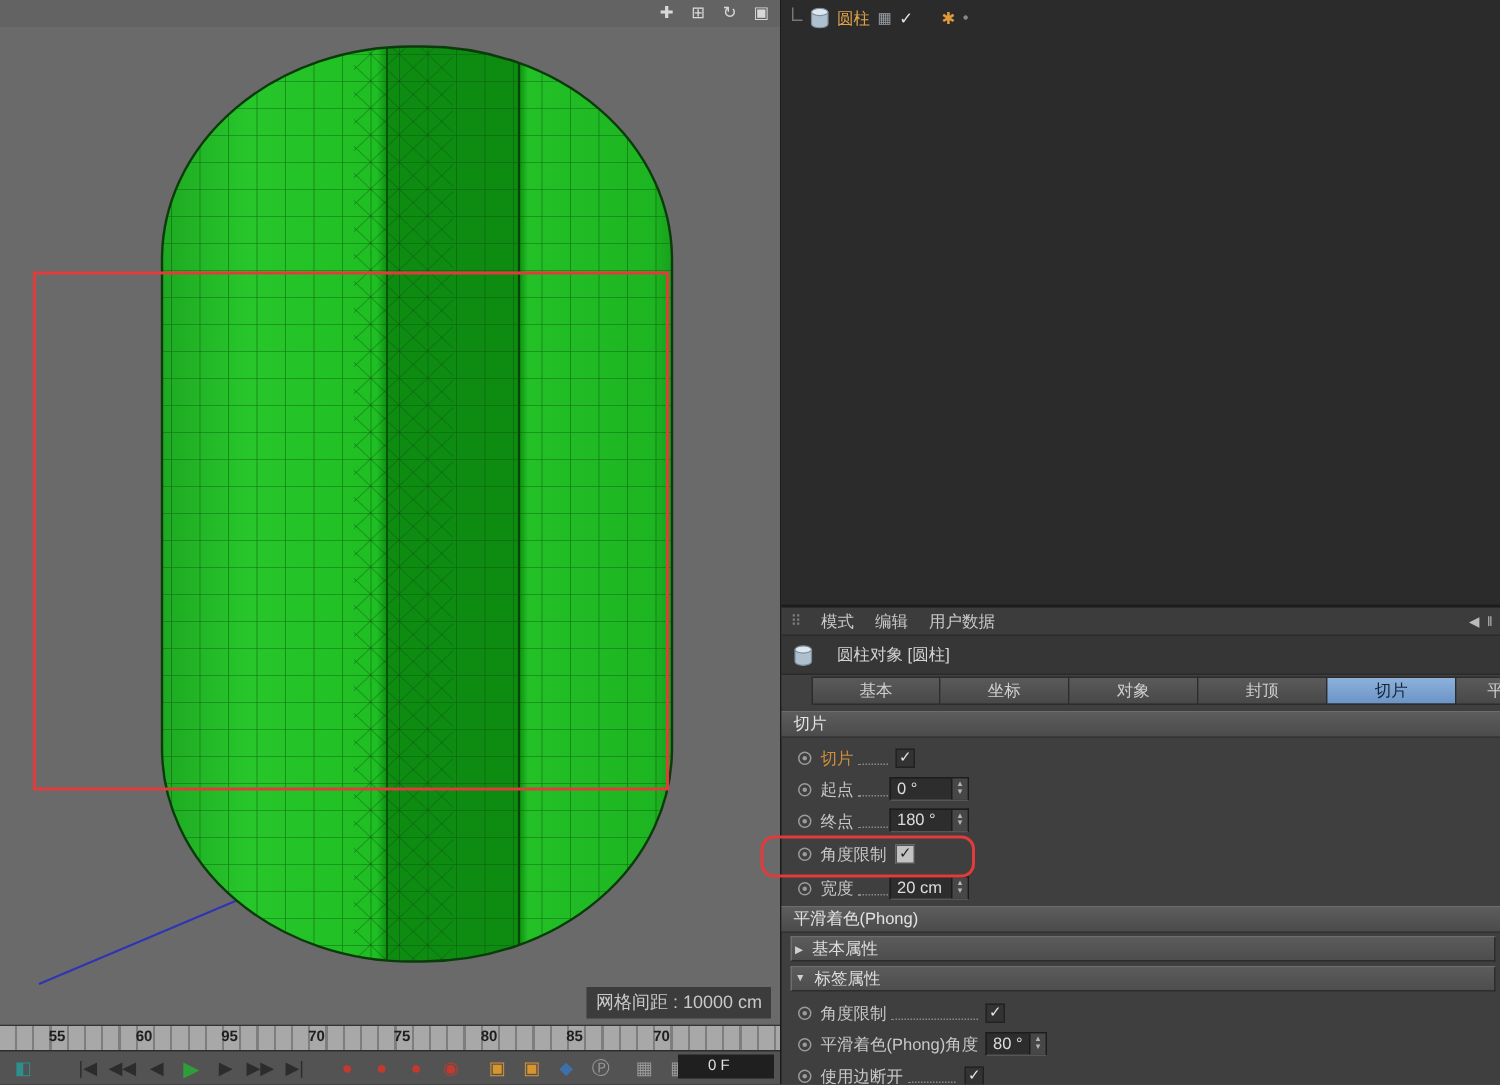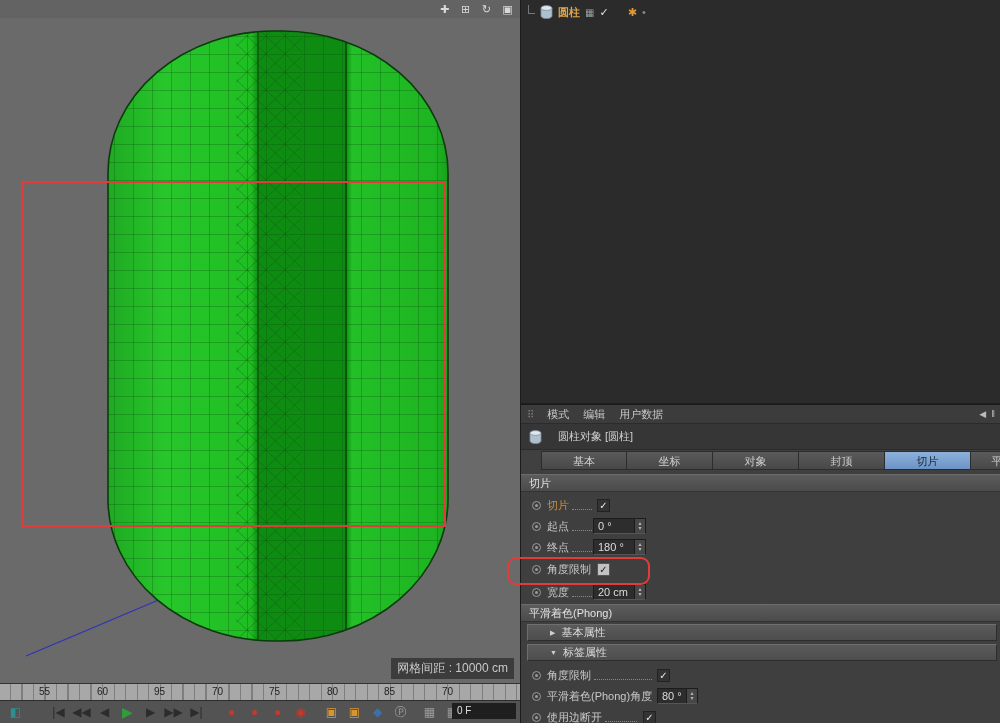--- a/index.html
+++ b/index.html
@@ -21,21 +21,21 @@
   .anno-small { position:absolute; left:507px; top:557px; width:143px; height:28px;
                 border:2px solid #e23b3b; border-radius:9px; z-index:30; pointer-events:none; }
 
   
   .rpanel { position:absolute; left:520px; top:0; width:480px; height:723px; background:#3f3f3f;
             border-left:1px solid #1c1c1c; font-size:11px; color:#c8c8c8; }
   .objmgr { position:absolute; left:0; top:0; width:480px; height:404px; background:#2b2b2b;
             border-bottom:1px solid #1e1e1e; }
   .obj-row { position:absolute; left:7px; top:3px; height:18px; display:flex; align-items:center; gap:5px; }
   .tree-elbow { width:7px; height:9px; border-left:1px solid #777; border-bottom:1px solid #777; margin-top:-5px; }
-  .obj-label { color:#e0a448; cursor:pointer;font-weight:bold; }
+  .obj-label { color:#e0a448; cursor:pointer; }
   .obj-sq { color:#9aa0a6; font-size:10px; cursor:pointer; }
   .obj-check { color:#d9e8d9; font-size:11px; cursor:pointer; }
   .obj-star { color:#e09a3a; font-size:11px; margin-left:14px; cursor:pointer; }
   .obj-dot { color:#888; font-size:11px; }
 
   .attr-menu { position:absolute; left:0; top:404px; width:480px; height:20px; background:#3c3c3c;
                border-top:1px solid #1a1a1a; border-bottom:1px solid #2b2b2b;
                display:flex; align-items:center; gap:14px; padding-left:6px; }
   .grip { color:#7d7d7d; font-size:10px; letter-spacing:-1px; cursor:pointer; }
   .menu-item { cursor:pointer; }
@@ -74,42 +74,42 @@
   .spin .arrows span { font-size:6px; line-height:5px; color:#b5b5b5; }
 
   .chk { position:absolute; width:13px; height:13px; text-align:center; cursor:pointer; }
   .chk.dark { background:#333; border:1px solid #222; }
   .chk.dark .chkmark { color:#e8e8e8; font-size:10px; line-height:11px; display:block; }
   .chk.light { background:#c2c2c2; border:1px solid #555; }
   .chk.light .chkmark { color:#1d1d1d; font-size:10px; line-height:11px; display:block; }
 
   .grp { position:absolute; left:6px; right:3px; height:17px; background:linear-gradient(#5b5b5b,#4d4d4d);
          border:1px solid; border-color:#6e6e6e #2d2d2d #2d2d2d #6e6e6e; display:flex; align-items:center;
-         gap:6px; padding-left:22px; color:#dedede; cursor:pointer; }
+         gap:6px; padding-left:2px; color:#dedede; cursor:pointer; }
   .grp-tri { font-size:7px; color:#cfcfcf; }
 
   
   .ruler { position:absolute; left:0; top:683px; width:520px; height:17px; background:#a8a8a8;
            border-top:1px solid #333;
            background-image:repeating-linear-gradient(90deg, transparent 0 10px, #7e7e7e 10px 11.5px); }
-  .tick { position:absolute; top:2px; width:24px; text-align:right; font-size:10px; color:#1e1e1e; }
+  .tick { position:absolute; top:2px; width:24px; text-align:center; font-size:10px; color:#1e1e1e;font-weight:bold; }
 
   
   .btoolbar { position:absolute; left:0; top:700px; width:520px; height:23px; background:#535353;
               border-top:1px solid #2e2e2e; display:flex; align-items:center; padding-left:4px; }
   .ti { width:23px; text-align:center; font-size:12px; line-height:22px; cursor:pointer; flex:0 0 auto; }
   .tc-dark { color:#2c2c2c; }
   .tc-green { color:#2f9e3a; font-size:14px; }
   .tc-red { color:#c23a2e; }
   .tc-orange { color:#d8952f; }
   .tc-blue { color:#3d6fa8; }
   .tc-gray { color:#9a9a9a; }
   .tc-teal { color:#2e8f8f; }
   .frame-field { position:absolute; left:452px; top:2px; width:64px; height:16px; background:#1f1f1f;
-                 color:#e0e0e0; font-size:10px; line-height:16px; padding-left:5px; cursor:text; }
+                 color:#e0e0e0; font-size:10px; line-height:16px; padding-left:20px; cursor:text; }
 </style>
 </head>
 <body>
 
 <div class="app">
 
   <div class="viewport">
     <div class="vp-topbar"></div>
 
     <svg class="mesh" width="520" height="683" viewBox="0 0 520 683">

